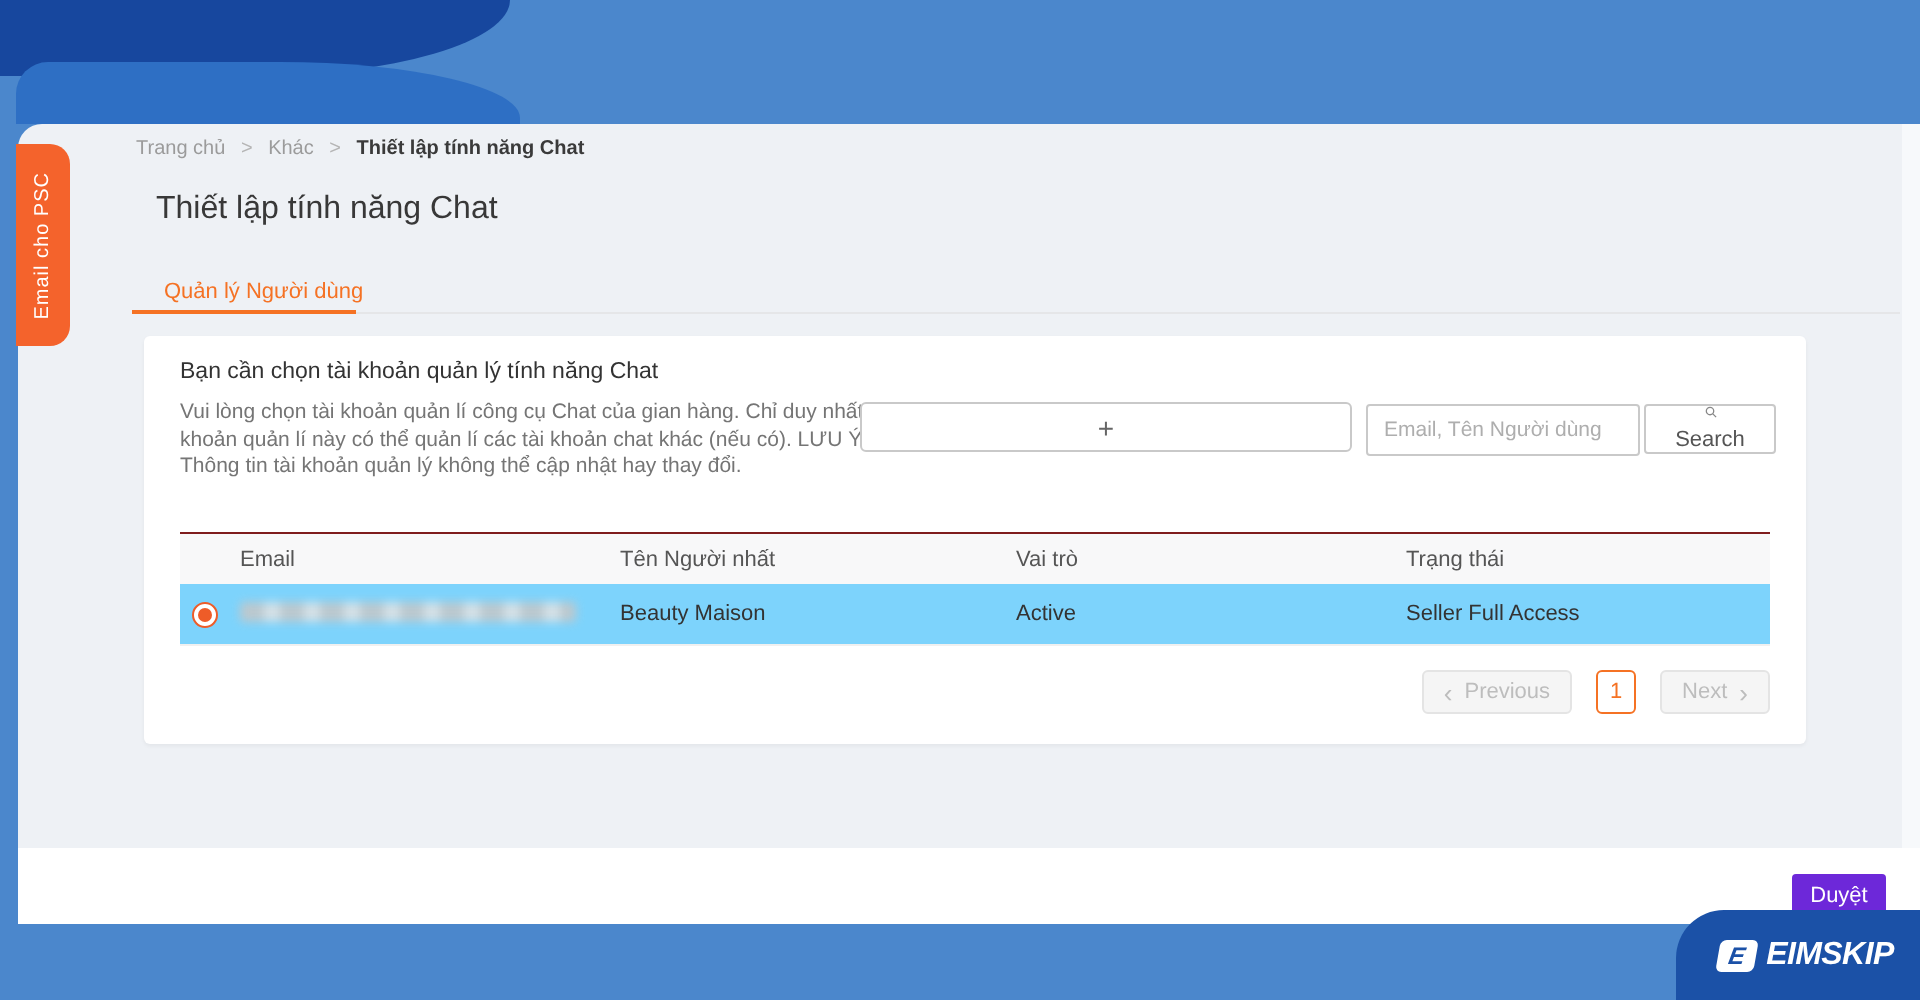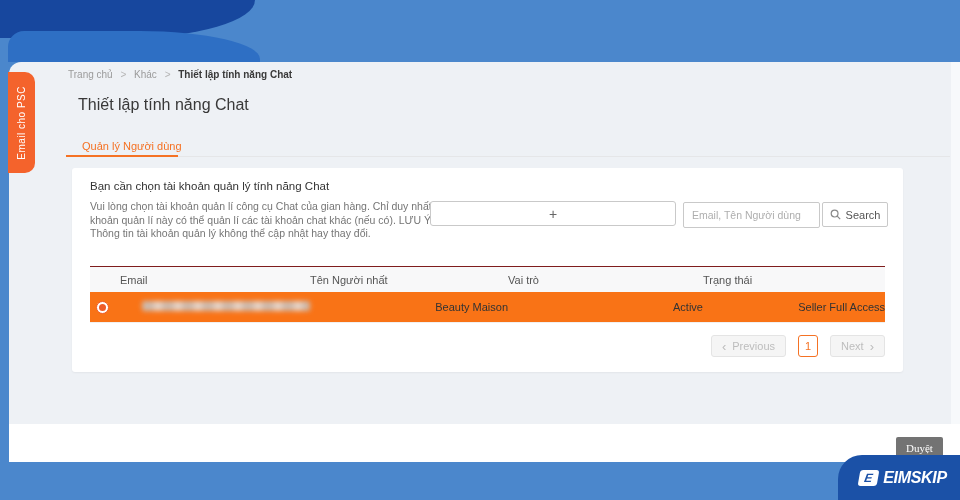--- a/index.html
+++ b/index.html
@@ -43,45 +43,45 @@
                 border:1px solid #c9c9c9; border-radius:3px; display:flex; align-items:center; justify-content:center;
                 gap:6px; font-size:10.5px; color:#444; cursor:pointer; font-family:inherit; }
   .create-btn .plus { font-size:14px; line-height:1; color:#666; font-weight:400; }
 
   .search-wrap { position:absolute; left:611px; top:34px; display:flex; gap:2px; }
   .search-input { width:137px; height:25px; border:1px solid #c9c9c9; border-radius:2px; padding:12px 8px;
                   font-size:10.5px; color:#333; font-family:inherit; outline:none; }
   .search-input::placeholder { color:#aeaeae; }
   .search-btn { width:66px; height:25px; background:#fff; border:1px solid #c9c9c9; border-radius:2px;
                 display:flex; align-items:center; justify-content:center; gap:5px; font-size:11px; color:#555;
-                cursor:pointer; font-family:inherit; }
+                cursor:pointer; font-family:inherit;flex-direction:column; }
 
   
   .table { position:absolute; left:18px; top:98px; width:795px; border-top:1px solid #7f1d1d; }
   .thead, .trow { display:grid; grid-template-columns:30px 190px 198px 195px 1fr; align-items:center; }
   .thead { height:25px; background:#f8f8f9; font-size:11px; color:#555; }
-  .trow { height:31px; background:#f97316; border-bottom:1px solid #f0f0f0; font-size:11px; color:#333;text-align:right; }
+  .trow { height:31px; background:#7dd3fc; border-bottom:1px solid #f0f0f0; font-size:11px; color:#333; }
   .radio { width:13px; height:13px; border:1px solid #ee5c28; border-radius:50%; margin-left:6px;
            display:flex; align-items:center; justify-content:center; cursor:pointer; background:#fff; }
   .radio .dot { width:7px; height:7px; border-radius:50%; background:#ee5c28; }
   .blur-bar { display:inline-block; width:168px; height:10px; border-radius:2px;
               background:repeating-linear-gradient(90deg,#c7c7c7 0 12px,#e3e3e3 12px 20px);
               filter:blur(2.5px); opacity:.85; }
 
   
   .pagination { position:absolute; right:18px; top:167px; display:flex; gap:12px; align-items:center; }
   .pg-btn { height:22px; padding:0 10px; background:#f5f5f5; border:1px solid #e4e4e4; border-radius:3px;
             font-size:11px; color:#bdbdbd; display:flex; align-items:center; gap:6px; font-family:inherit; }
   .pg-num { width:20px; height:22px; background:#fff; border:1px solid #f57224; border-radius:3px;
             font-size:11px; color:#f57224; display:flex; align-items:center; justify-content:center; cursor:pointer; }
   .chev { font-size:13px; line-height:1; }
 
   
-  .approve-btn { position:absolute; left:896px; top:437px; width:47px; height:22px; background:#737373;
-                 border:none; border-radius:2px; color:#fff; font-size:11px; cursor:pointer; font-family:Liberation Serif, serif; }
+  .approve-btn { position:absolute; left:896px; top:437px; width:47px; height:22px; background:#6d28d9;
+                 border:none; border-radius:2px; color:#fff; font-size:11px; cursor:pointer; font-family:Liberation Sans, sans-serif; }
 
   
   .brand-corner { position:absolute; left:838px; top:455px; width:122px; height:45px; background:#1b51a7;
                   border-top-left-radius:24px; display:flex; align-items:center; justify-content:center;
                   gap:5px; z-index:5; padding-left:8px; }
   .emblem { width:19px; height:16px; background:#fff; border-radius:3px; transform:skewX(-10deg);
             display:flex; align-items:center; justify-content:center;
             color:#1b51a7; font-size:12px; font-weight:bold; font-style:italic; }
   .brand-text { color:#fff; font-size:16px; font-weight:800; font-style:italic; letter-spacing:-.3px;text-align:right; }
 </style>

